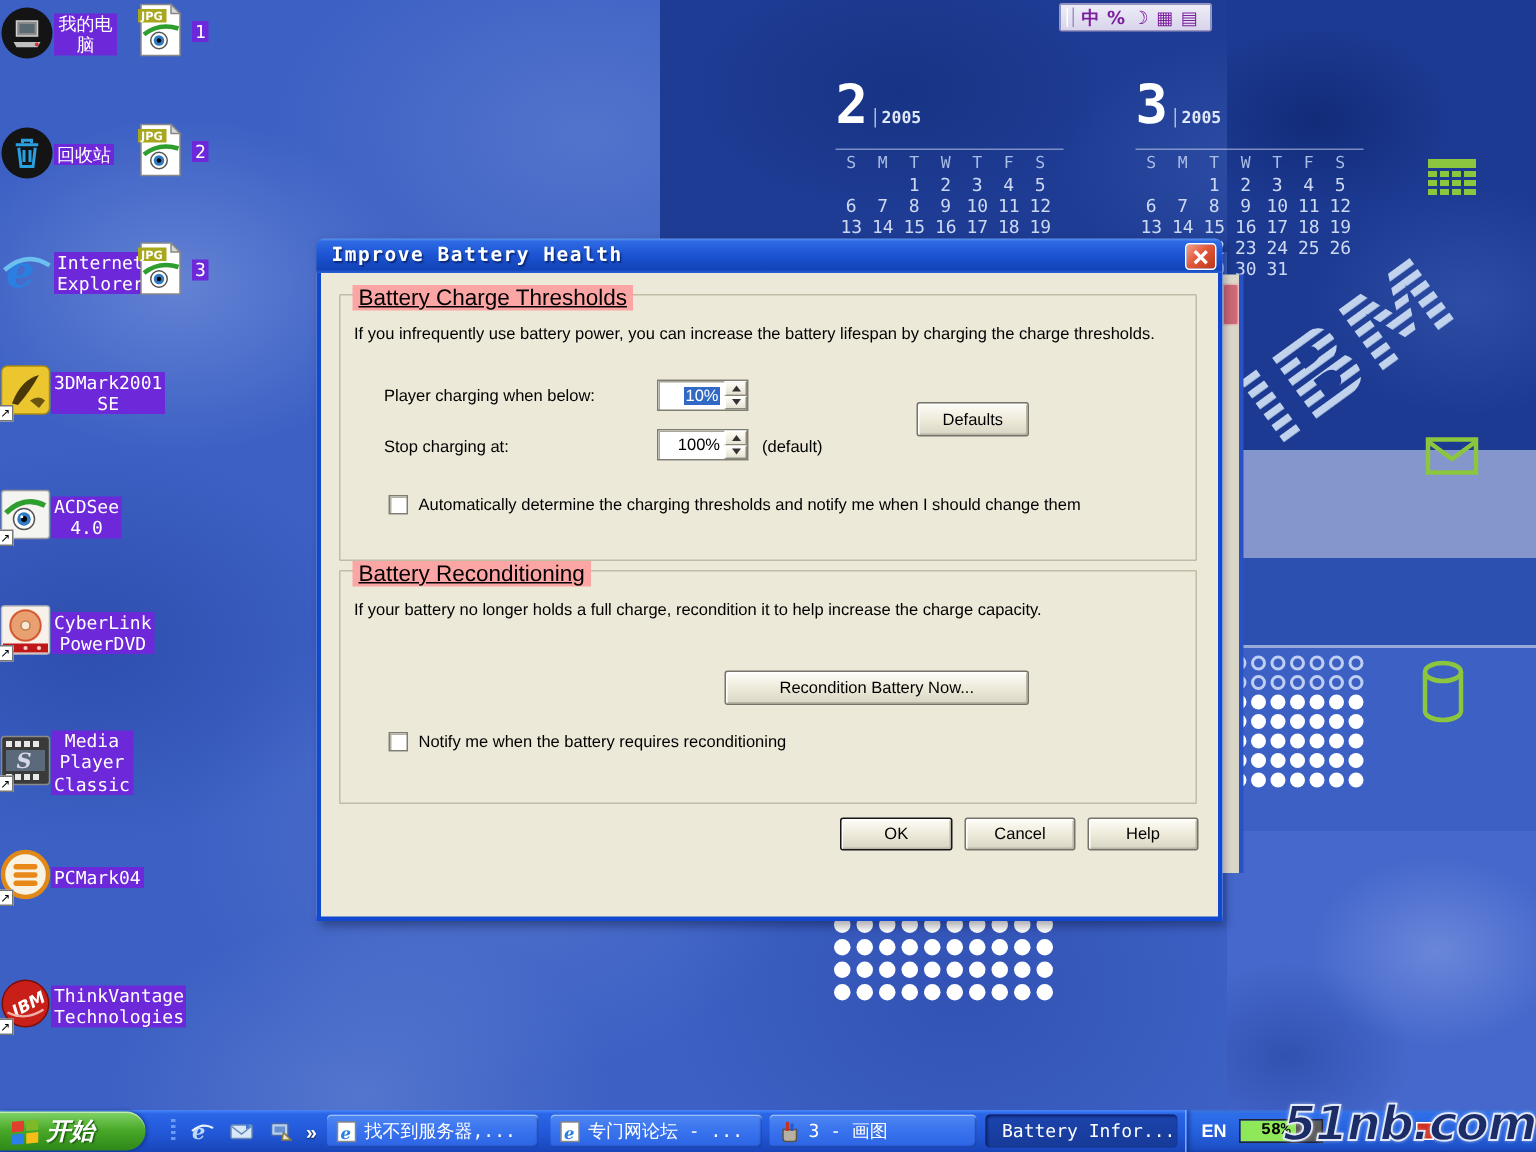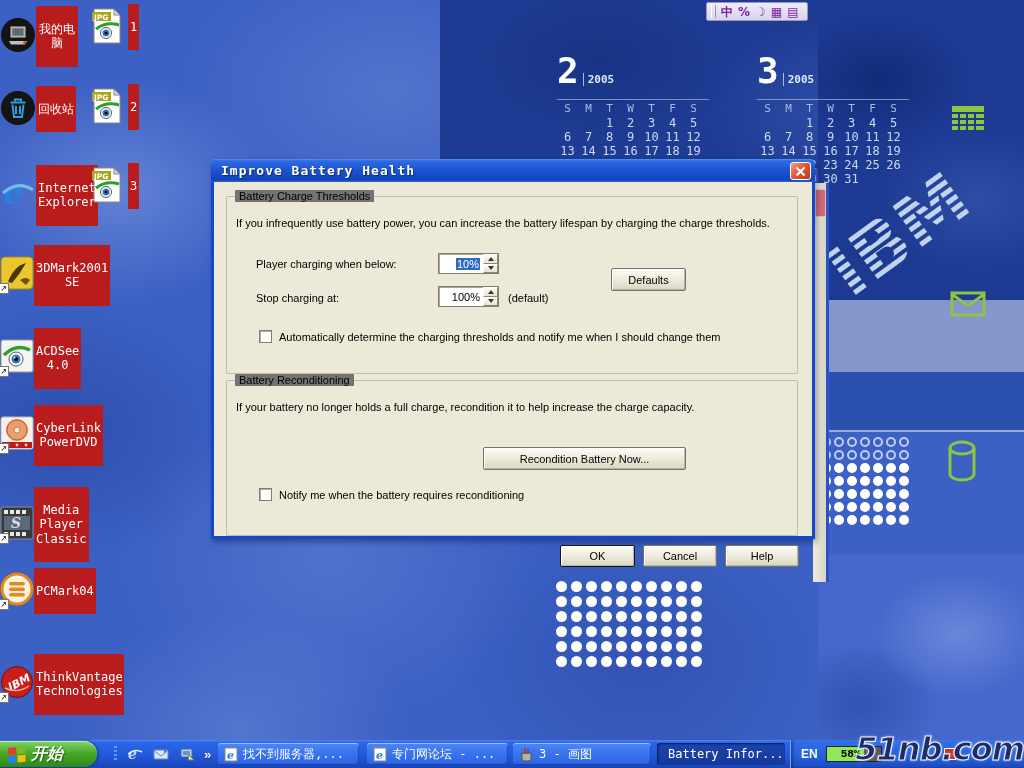--- a/index.html
+++ b/index.html
@@ -64,47 +64,47 @@
   .langbar{position:absolute;left:706px;top:2px;width:102px;height:19px;z-index:2;
     background:linear-gradient(180deg,#efedf8,#d8d4ec);border:1px solid #9a94c0;border-radius:2px;
     display:flex;align-items:center;gap:5px;padding:0 4px;box-sizing:border-box;}
   .lb-grip{width:3px;height:13px;border-left:1px solid #fff;border-right:1px solid #9a94c0;}
   .lb-ico{font-size:12px;line-height:12px;color:#7c1f9c;font-weight:bold;
     font-family:"DejaVu Sans",sans-serif;}
 
   
   .desk-item{position:absolute;width:78px;display:flex;align-items:center;z-index:2;cursor:default;}
   .desk-item .lbl{margin-top:2px;font-family:"DejaVu Sans Mono",monospace;font-size:12px;line-height:1.2;
-    color:#fff;background:#b91c1c;padding:16px 2px;text-align:center;max-width:86px;}
+    color:#fff;background:#6d28d9;padding:0 2px;text-align:center;max-width:86px;}
   .jpg-item{left:92px;width:52px;}
   .ico-wrap{position:relative;width:36px;height:36px;}
   .shortcut-badge{position:absolute;left:-2px;bottom:-2px;width:11px;height:11px;background:#fff;
     border:1px solid #777;box-sizing:border-box;font-size:8px;line-height:9px;text-align:center;color:#000;}
 
   
   .behind-win{position:absolute;left:813px;top:183px;width:16px;height:399px;z-index:3;
     background:linear-gradient(90deg,#efece0,#d8d4c4);border-right:3px solid #2a52c8;box-sizing:border-box;}
   .behind-btn{position:absolute;left:2px;top:6px;width:9px;height:26px;background:#cf6a78;border-radius:2px;border:1px solid #e8b8b8;}
 
   
-  .dialog{position:absolute;left:211px;top:159px;width:604px;height:380px;z-index:4;
+  .dialog{position:absolute;left:211px;top:159px;width:604px;height:455px;z-index:4;
     box-shadow:2px 3px 6px rgba(0,0,20,.35);}
   .titlebar{position:absolute;left:0;top:0;right:0;height:23px;border-radius:5px 5px 0 0;
     background:linear-gradient(180deg,#5a96f0 0%,#2f6be4 8%,#1d55d4 45%,#1243b8 90%,#2a62d8 100%);
     display:flex;align-items:center;}
   .title-text{color:#fff;font-family:"DejaVu Sans Mono",monospace;font-weight:bold;font-size:13px;
     letter-spacing:1px;margin-left:10px;text-shadow:1px 1px 1px #0a2a78;}
   .close-btn{position:absolute;right:4px;top:3px;width:21px;height:18px;border-radius:3px;
     background:linear-gradient(135deg,#f5a088 0%,#e2593a 45%,#bb3618 100%);
     border:1px solid #fff;box-sizing:border-box;display:flex;align-items:center;justify-content:center;cursor:pointer;}
   .dlg-body{position:absolute;left:0;top:23px;right:0;bottom:0;background:#ece9d8;
     border:3px solid #1148d0;border-top:none;box-sizing:border-box;
     font-size:11px;color:#000;}
   .grp{position:absolute;border:1px solid #c0bca6;border-radius:1px;}
-  .grp-legend{position:absolute;top:-7px;left:8px;background:#737373;padding:0 4px;font-size:11px;color:#000;}
+  .grp-legend{position:absolute;top:-7px;left:8px;background:#fca5a5;padding:0 4px;font-size:15px;color:#000;text-decoration:underline;}
   .grp1{left:12px;top:14px;width:570px;height:176px;}
   .grp2{left:12px;top:198px;width:570px;height:154px;}
   .grp-desc{position:absolute;left:9px;top:20px;width:552px;}
   .fld-lbl{position:absolute;left:29px;}
   .spinbox{position:absolute;width:61px;height:21px;background:#fff;border:1px solid #7f7d6f;
     box-shadow:inset 1px 1px 0 #a9a698;box-sizing:border-box;display:flex;cursor:text;justify-content:flex-end;}
   .spin-val{flex:1;text-align:right;padding:4px 3px 0 0;font-size:11px;}
   .spin-val .sel{background:#316ac5;color:#fff;padding:0 1px;}
   .spin-btns{width:15px;display:flex;flex-direction:column;}
   .spin-b{flex:1;background:linear-gradient(180deg,#fdfcf7,#e6e2d2);border:1px solid #fff;

